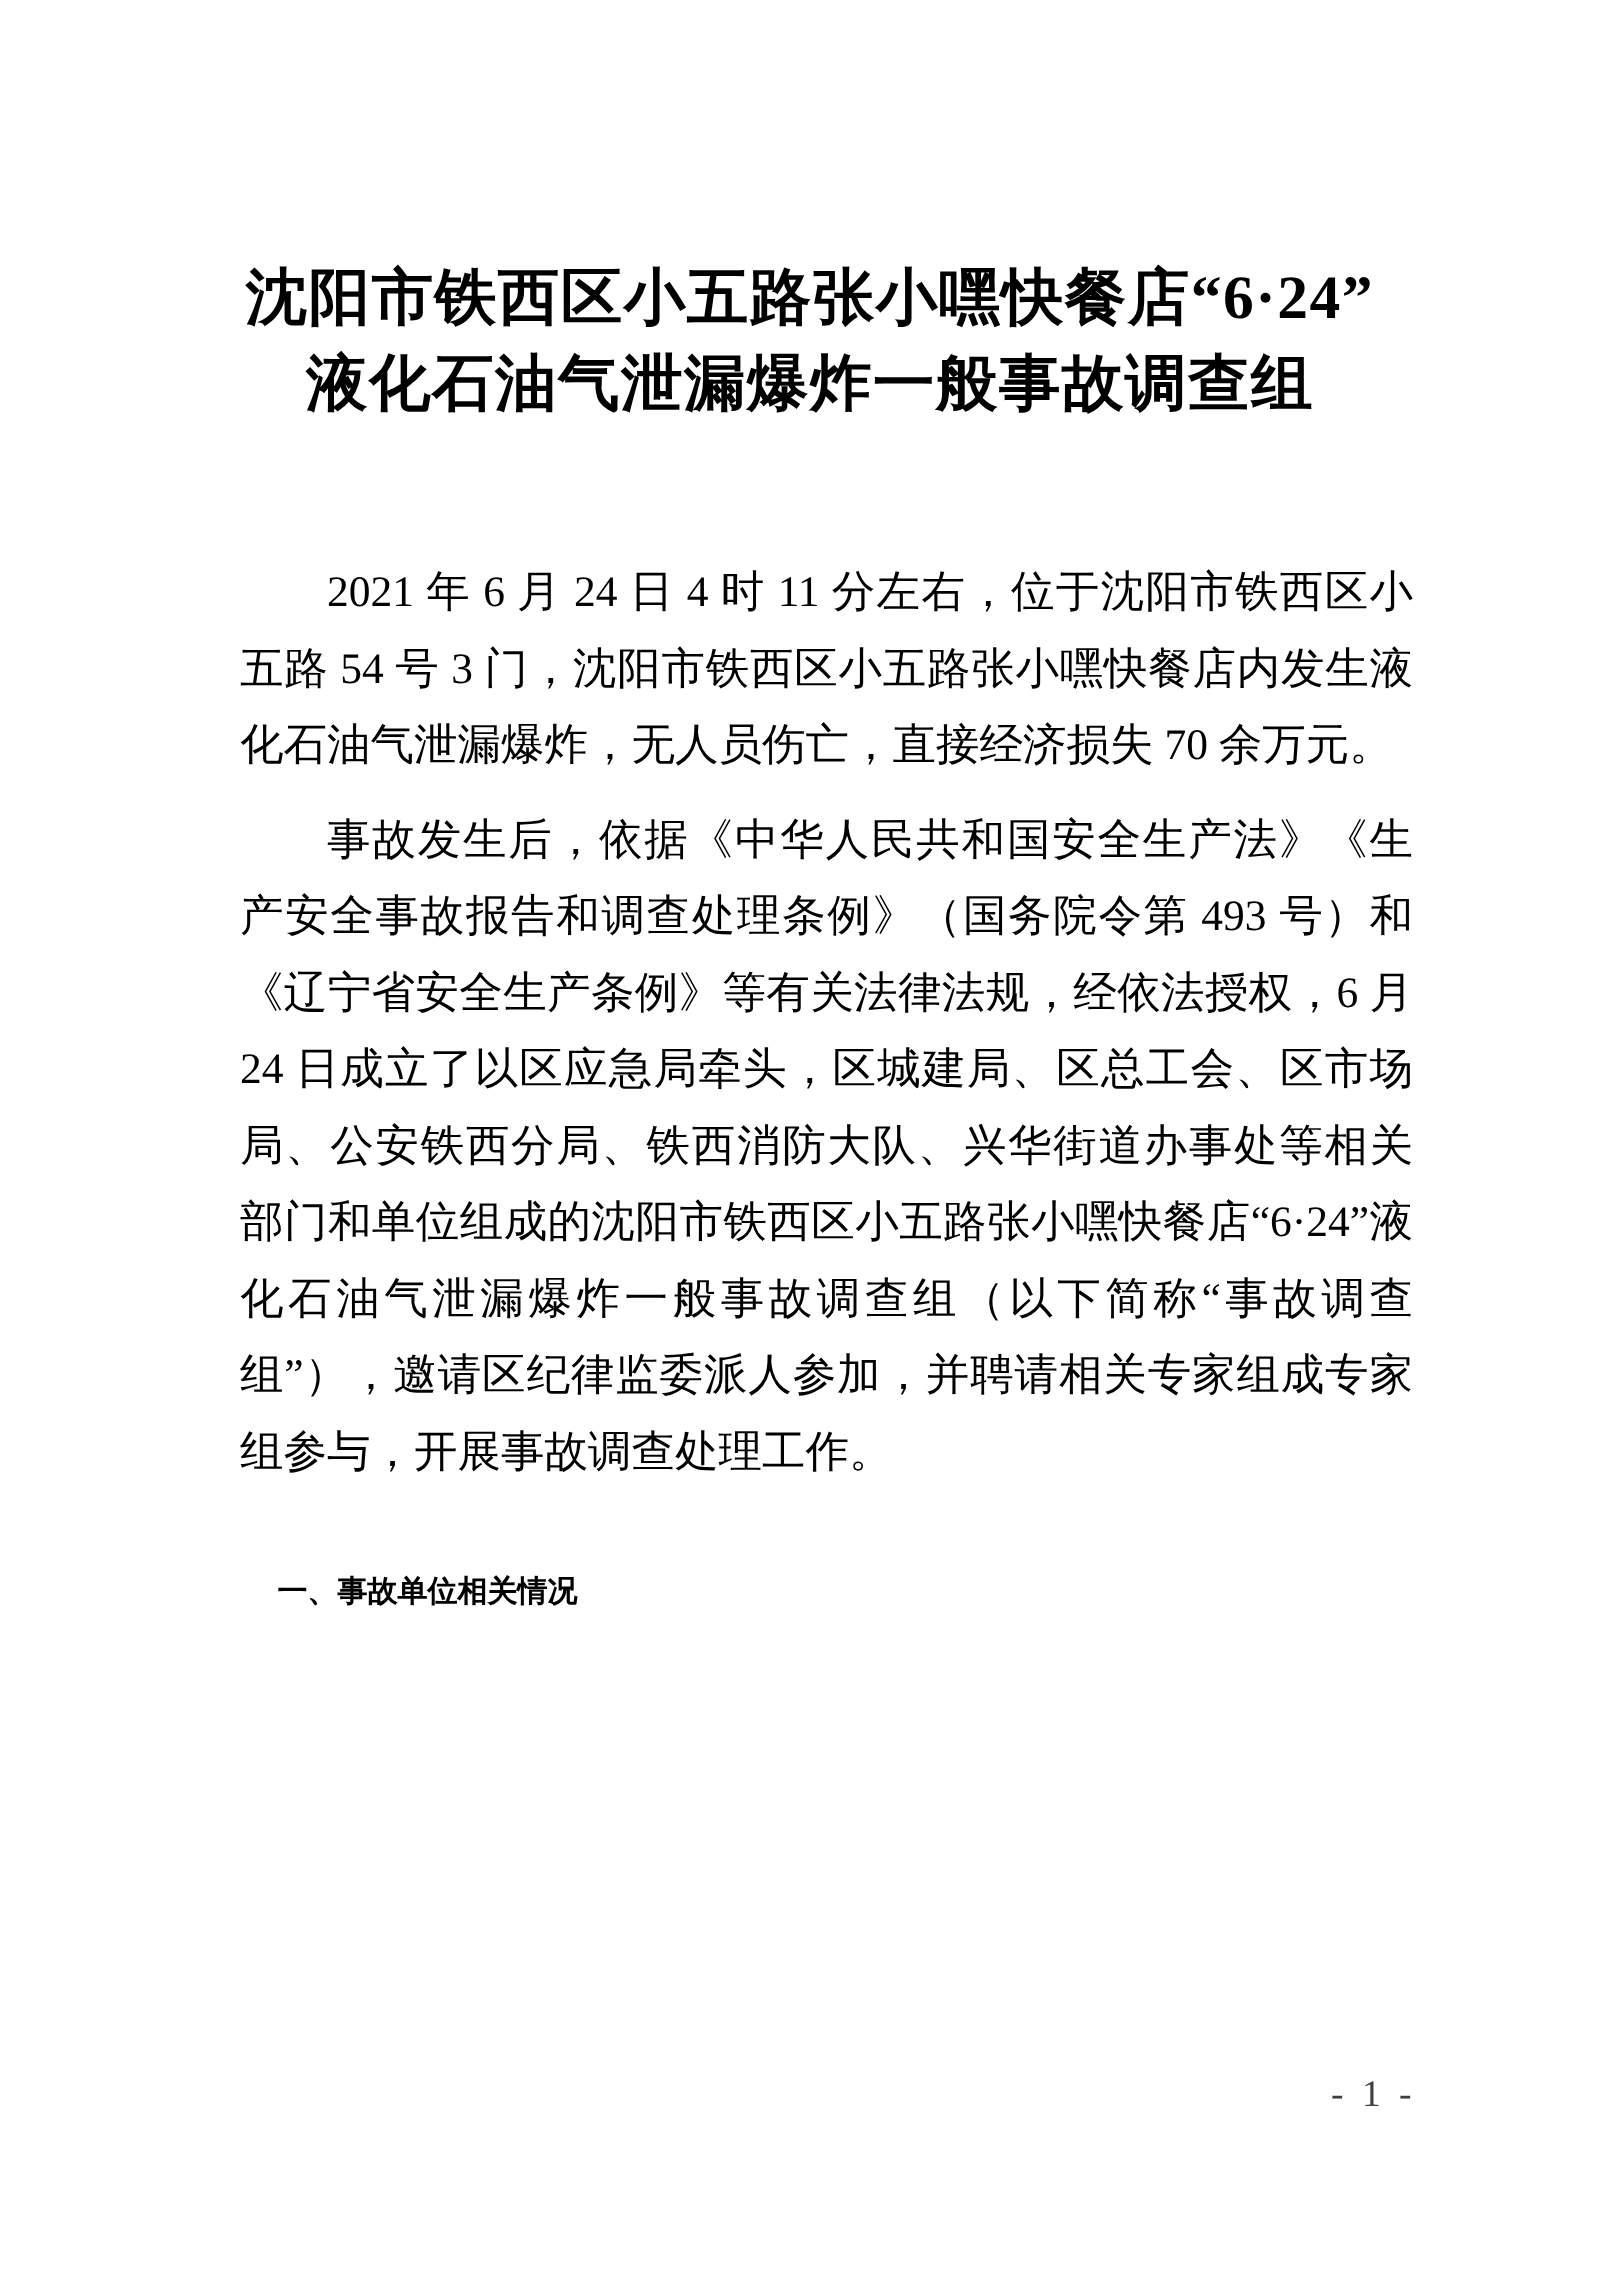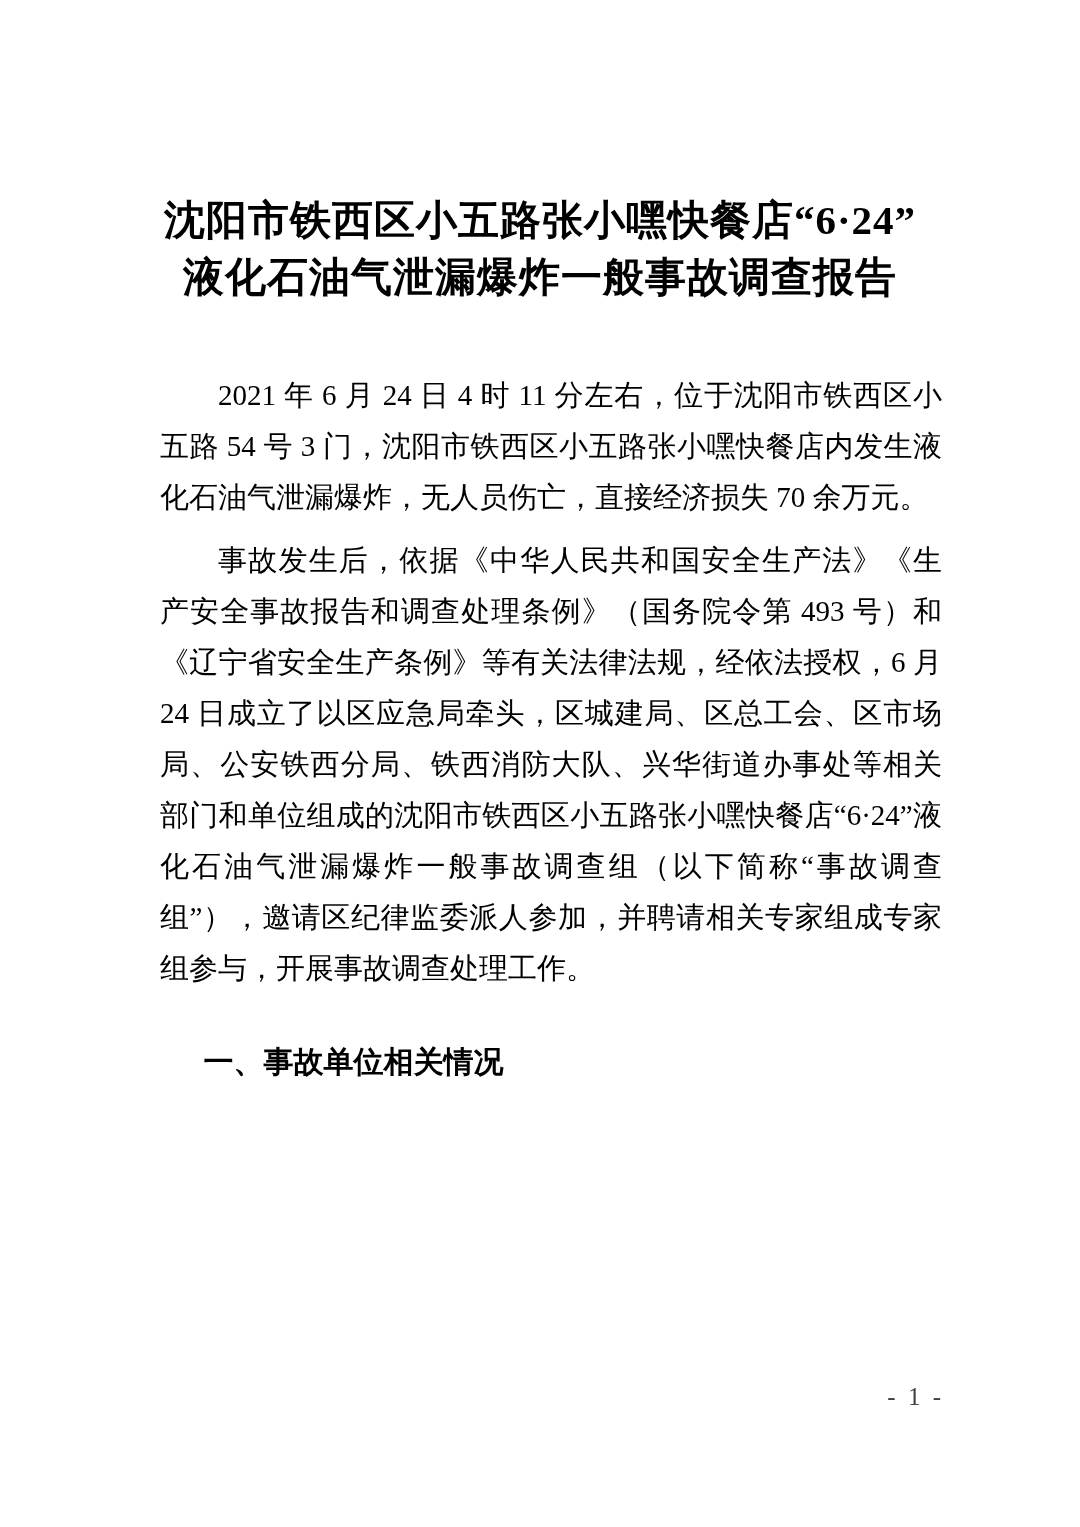--- a/index.html
+++ b/index.html
@@ -12,21 +12,21 @@
     width: 1080px;
     height: 1527px;
     background: #ffffff;
     color: #000000;
     font-family: "Liberation Serif", "DejaVu Serif", serif;
     overflow: hidden;
     box-sizing: border-box;
   }
   .doc-title {
     position: absolute;
-    top: 192px;
+    top: 170px;
     left: 0;
     right: 0;
     margin: 0;
     text-align: center;
     font-size: 41px;
     font-weight: bold;
     line-height: 57px;
     letter-spacing: 1px;
     color: #000000;
   }
@@ -48,21 +48,21 @@
   .para {
     margin: 12px;
     padding: 0;
     text-indent: 2em;
   }
   .section-heading {
     margin: 42px 0 0 0;
     padding: 0;
     text-indent: 1.85em;
     font-family: "Liberation Sans", "DejaVu Sans", sans-serif;
-    font-size: 30px;
+    font-size: 20px;
     font-weight: bold;
     line-height: 51px;
     color: #000000;
   }
   .page-number {
     position: absolute;
     top: 1383px;
     right: 136px;
     font-size: 25px;
     letter-spacing: 3px;
@@ -70,21 +70,21 @@
     font-family: "Liberation Serif", "DejaVu Serif", serif;
   }
 </style>
 </head>
 <body>
 
 <div class="page">
 
   <h1 class="doc-title">
     <span class="title-line">沈阳市铁西区小五路张小嘿快餐店“6·24”</span>
-    <span class="title-line">液化石油气泄漏爆炸一般事故调查报告</span>
+    <span class="title-line">液化石油气泄漏爆炸一般事故调查组</span>
   </h1>
 
   <div class="doc-body">
     <p class="para">2021 年 6 月 24 日 4 时 11 分左右，位于沈阳市铁西区小五路 54 号 3 门，沈阳市铁西区小五路张小嘿快餐店内发生液化石油气泄漏爆炸，无人员伤亡，直接经济损失 70 余万元。</p>
     <p class="para">事故发生后，依据《中华人民共和国安全生产法》《生产安全事故报告和调查处理条例》（国务院令第 493 号）和《辽宁省安全生产条例》等有关法律法规，经依法授权，6 月 24 日成立了以区应急局牵头，区城建局、区总工会、区市场局、公安铁西分局、铁西消防大队、兴华街道办事处等相关部门和单位组成的沈阳市铁西区小五路张小嘿快餐店“6·24”液化石油气泄漏爆炸一般事故调查组（以下简称“事故调查组”），邀请区纪律监委派人参加，并聘请相关专家组成专家组参与，开展事故调查处理工作。</p>
     <h2 class="section-heading">一、事故单位相关情况</h2>
   </div>
 
   <div class="page-number">- 1 -</div>
 

